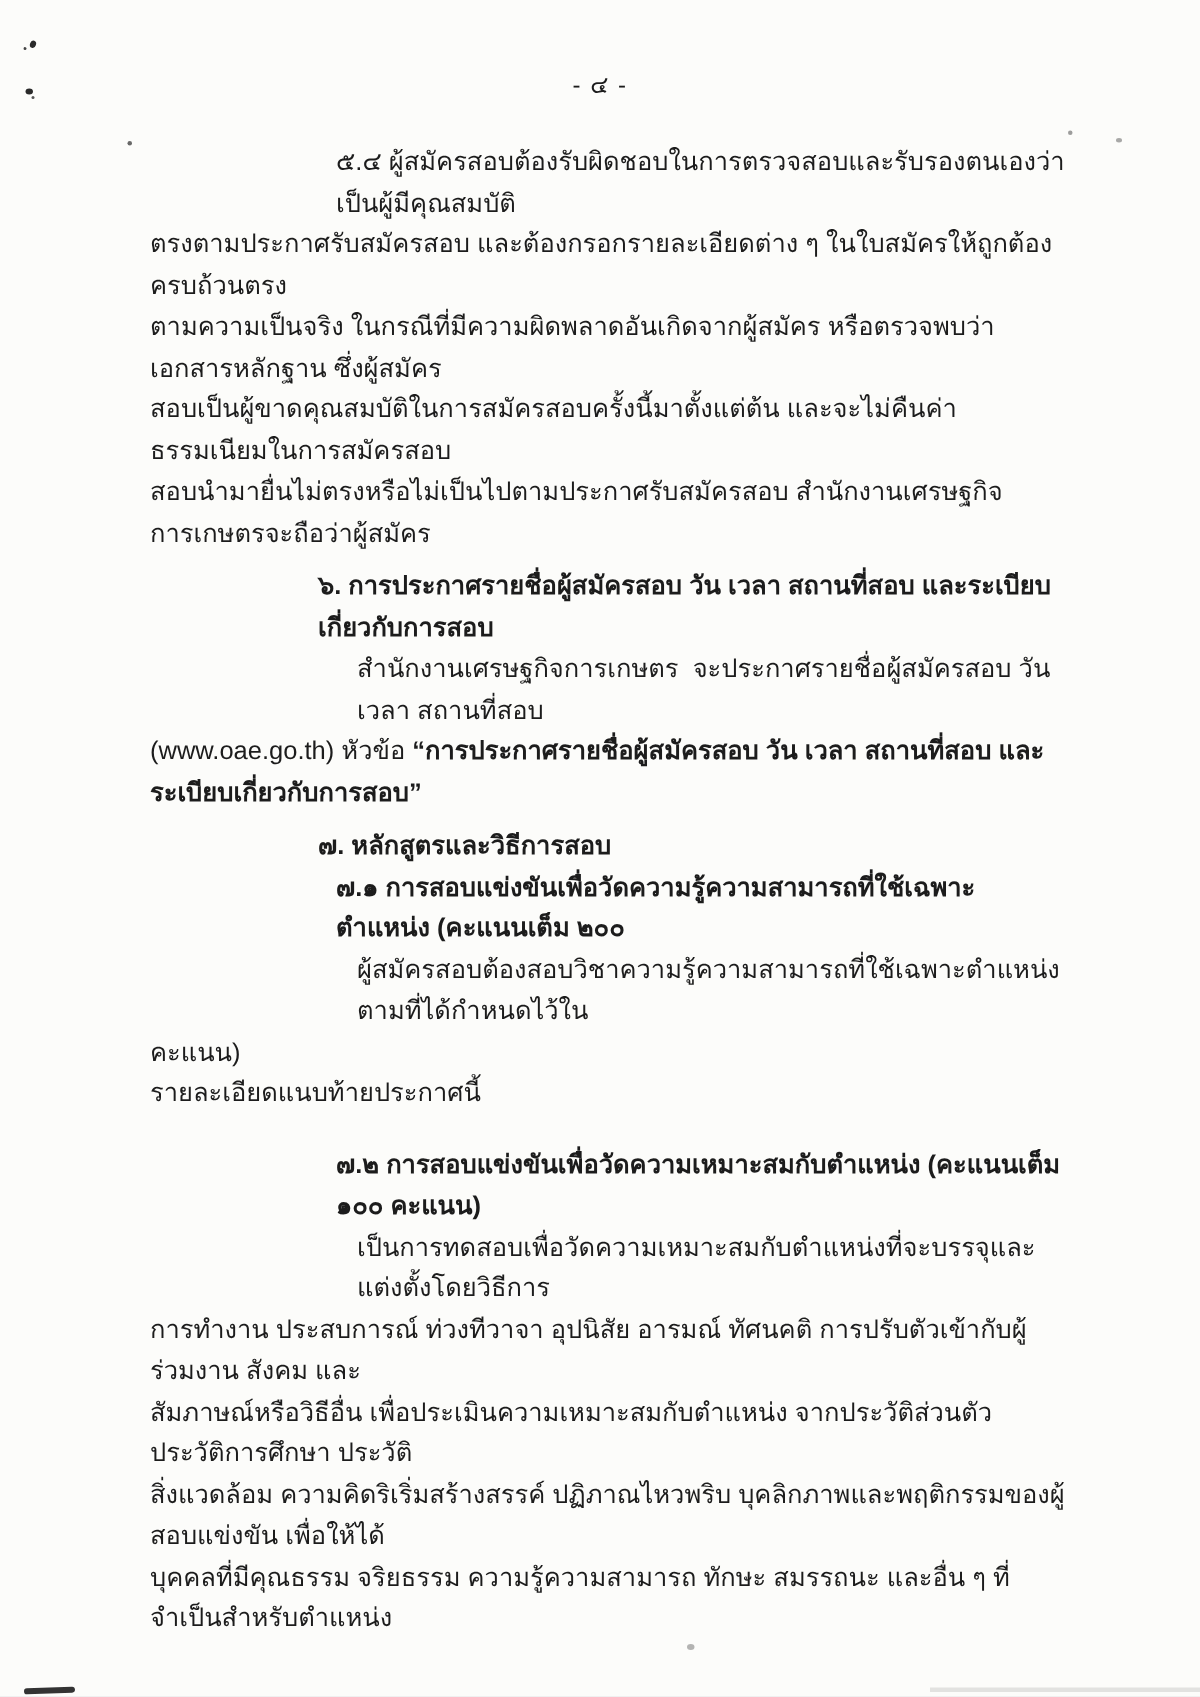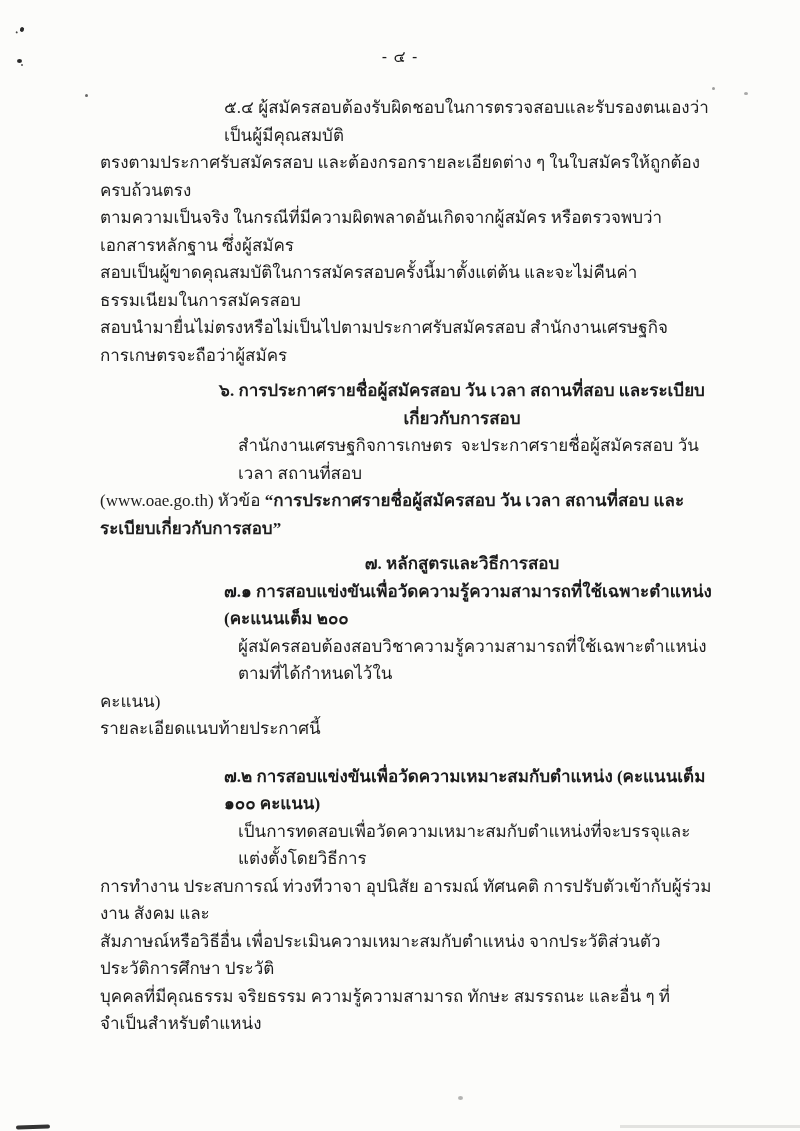--- a/index.html
+++ b/index.html
@@ -25,29 +25,28 @@
     text-align: center;
     font-size: 16px;
     letter-spacing: 1px;
   }
   .doc-body {
     position: absolute;
     top: 94px;
     left: 100px;
     right: 88px;
     font-size: 17px;
-    font-family: Liberation Serif, serif;
   }
   .line {
     line-height: 27.5px;
     white-space: pre-wrap;
     text-rendering: optimizeLegibility;
   }
   .line .b { font-weight: bold; }
-  .ind-heading { padding-left: 112px; text-align: center; }
+  .ind-heading { padding-left: 112px; }
   .ind-item    { padding-left: 124px; }
   .ind-deep    { padding-left: 138px; }
 
   
   .speck {
     position: absolute;
     background: #2a2a2a;
     border-radius: 50%;
   }
   .speck.s1 { left: 20px;  top: 27px;  width: 4px;  height: 5px; transform: rotate(20deg); }
@@ -90,20 +89,21 @@
       <div class="line"><span>(www.oae.go.th) หัวข้อ </span><span class="b">“การประกาศรายชื่อผู้สมัครสอบ วัน เวลา สถานที่สอบ และระเบียบเกี่ยวกับการสอบ”</span></div>
       <div class="line ind-heading" style="margin-top: 8px;"><span class="b">๗. หลักสูตรและวิธีการสอบ</span></div>
       <div class="line ind-item"><span class="b">๗.๑ การสอบแข่งขันเพื่อวัดความรู้ความสามารถที่ใช้เฉพาะตำแหน่ง (คะแนนเต็ม ๒๐๐</span></div>
       <div class="line ind-deep"><span>ผู้สมัครสอบต้องสอบวิชาความรู้ความสามารถที่ใช้เฉพาะตำแหน่ง ตามที่ได้กำหนดไว้ใน</span></div>
       <div class="line"><span>คะแนน)</span></div>
       <div class="line"><span>รายละเอียดแนบท้ายประกาศนี้</span></div>
       <div class="line ind-item" style="margin-top: 20px;"><span class="b">๗.๒ การสอบแข่งขันเพื่อวัดความเหมาะสมกับตำแหน่ง (คะแนนเต็ม ๑๐๐ คะแนน)</span></div>
       <div class="line ind-deep"><span>เป็นการทดสอบเพื่อวัดความเหมาะสมกับตำแหน่งที่จะบรรจุและแต่งตั้งโดยวิธีการ</span></div>
       <div class="line"><span>การทำงาน ประสบการณ์ ท่วงทีวาจา อุปนิสัย อารมณ์ ทัศนคติ การปรับตัวเข้ากับผู้ร่วมงาน สังคม และ</span></div>
       <div class="line"><span>สัมภาษณ์หรือวิธีอื่น เพื่อประเมินความเหมาะสมกับตำแหน่ง จากประวัติส่วนตัว ประวัติการศึกษา ประวัติ</span></div>
+      <div class="line"><span>สิ่งแวดล้อม ความคิดริเริ่มสร้างสรรค์ ปฏิภาณไหวพริบ บุคลิกภาพและพฤติกรรมของผู้สอบแข่งขัน เพื่อให้ได้</span></div>
       <div class="line"><span>บุคคลที่มีคุณธรรม จริยธรรม ความรู้ความสามารถ ทักษะ สมรรถนะ และอื่น ๆ ที่จำเป็นสำหรับตำแหน่ง</span></div>
     </div>
 
   <span class="speck s1"></span>
   <span class="speck s2"></span>
   <span class="speck s3"></span>
   <span class="speck s4"></span>
   <span class="speck s5"></span>
   <span class="speck s6"></span>
   <span class="smudge-bl"></span>

